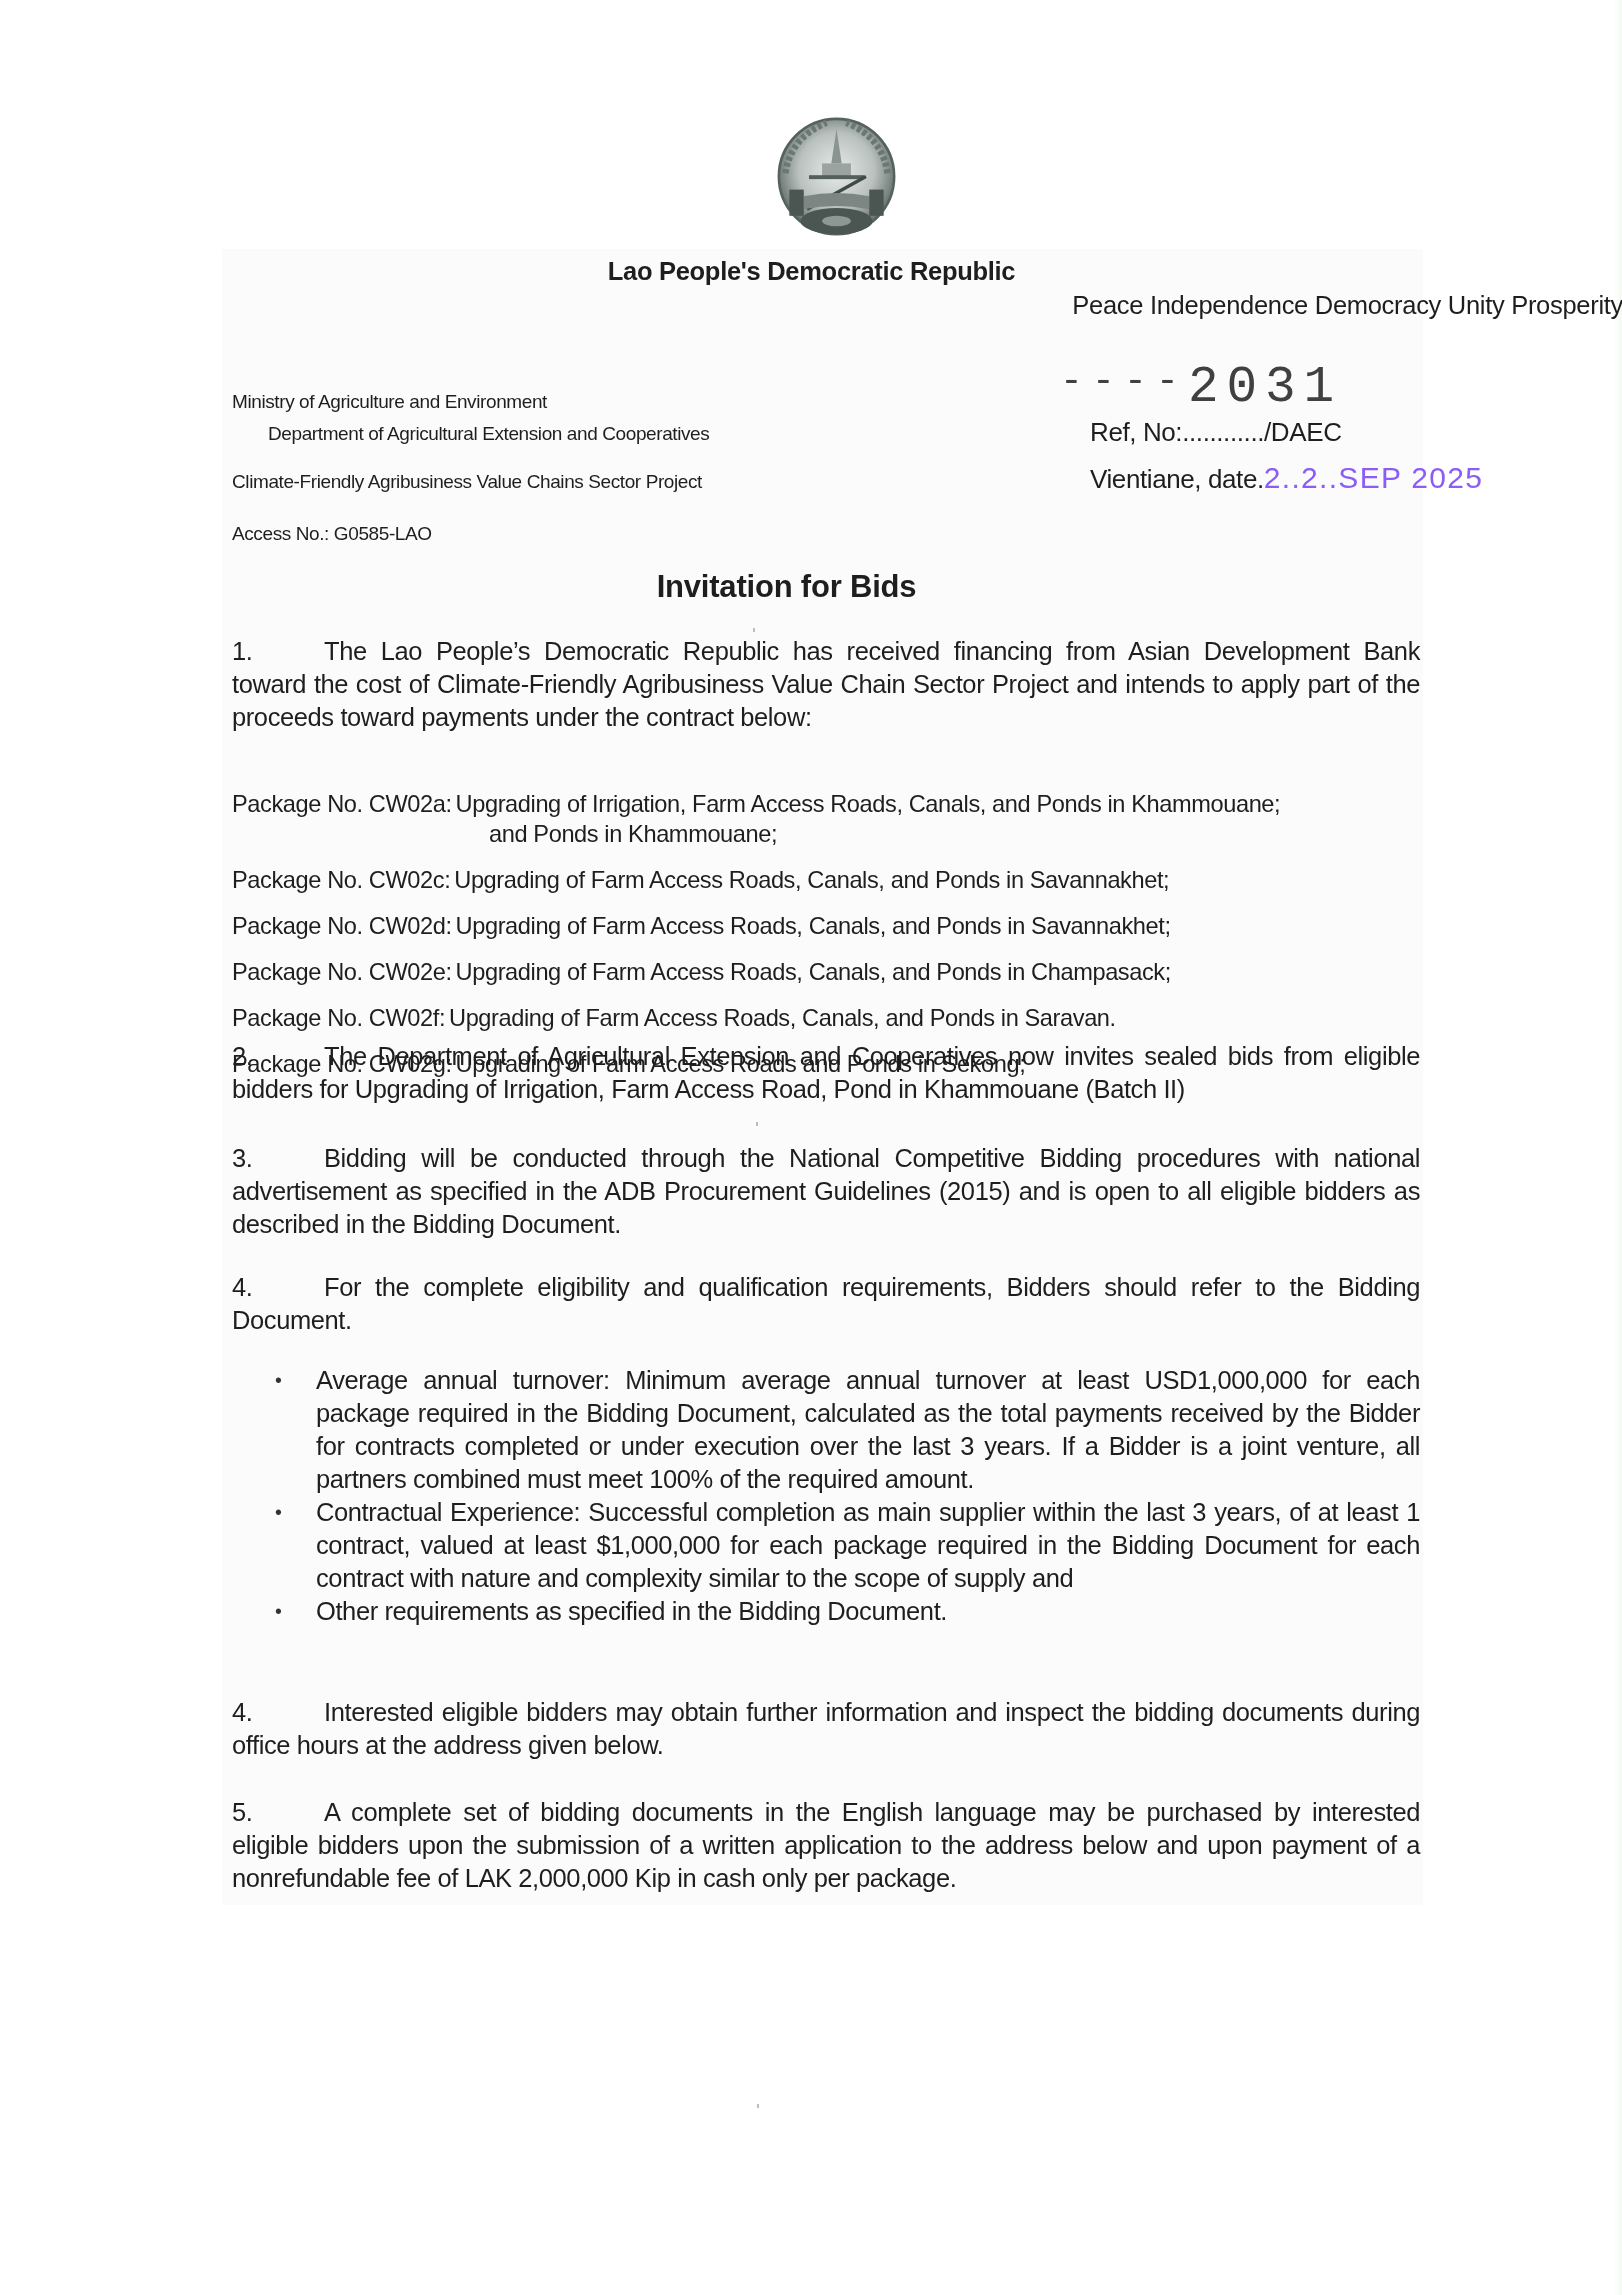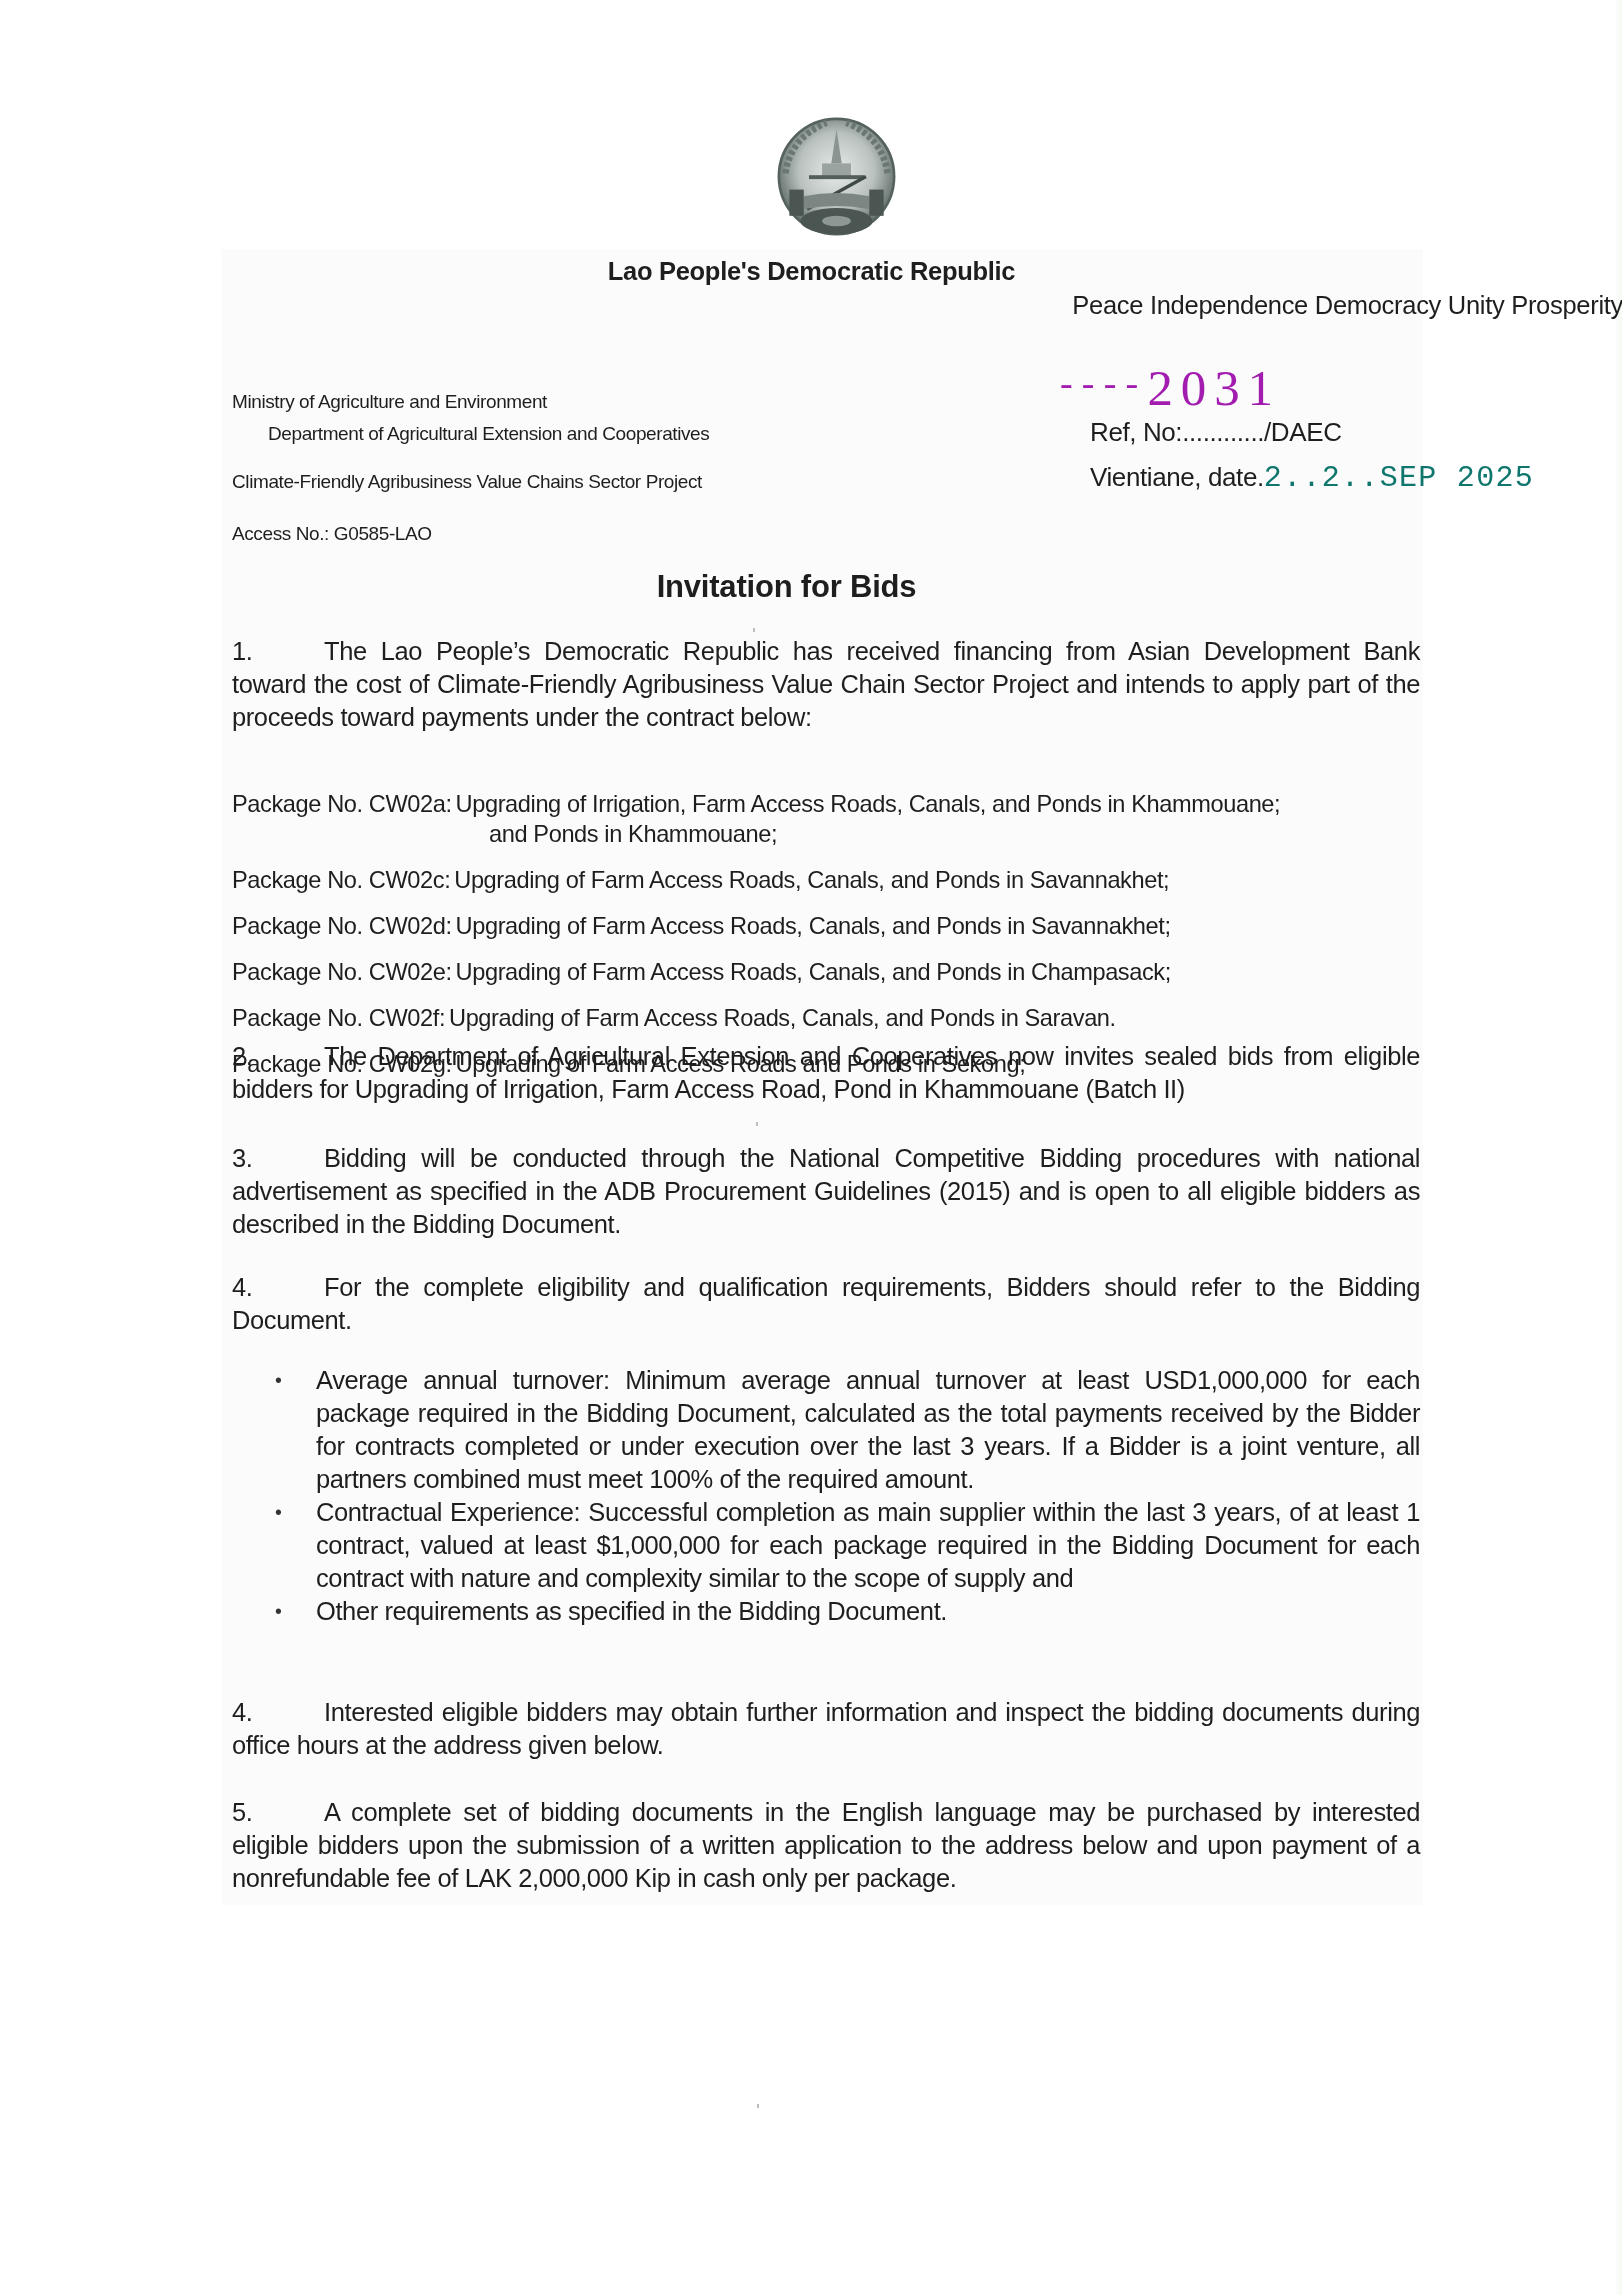--- a/index.html
+++ b/index.html
@@ -61,23 +61,23 @@
       position: absolute;
       left: 232px;
       font-size: 19px;
       letter-spacing: -0.4px;
       white-space: nowrap;
     }
     .stamp-number {
       position: absolute;
       left: 1060px;
       top: 359px;
-      font-family: Liberation Serif, serif;
+      font-family: Liberation Mono, monospace;
       font-size: 51px;
-      color: #a21caf;
+      color: #404040;
       letter-spacing: 7.9px;
       white-space: nowrap;
     }
     .stamp-dashes {
       letter-spacing: 9.2px;
       font-size: 38px;
       vertical-align: 9.2px;
     }
     .ref-line {
       position: absolute;
@@ -89,22 +89,22 @@
     }
     .date-line {
       position: absolute;
       left: 1090px;
       top: 461px;
       font-size: 26px;
       letter-spacing: -0.4px;
       white-space: nowrap;
     }
     .date-stamp {
-      font-family: Liberation Mono, monospace;
-      color: #0f766e;
+      font-family: Liberation Sans, sans-serif;
+      color: #8b5cf6;
       font-size: 30px;
       letter-spacing: 1.3px;
     }
     .doc-title {
       position: absolute;
       left: 0;
       width: 1573px;
       text-align: center;
       top: 569px;
       font-size: 31px;

